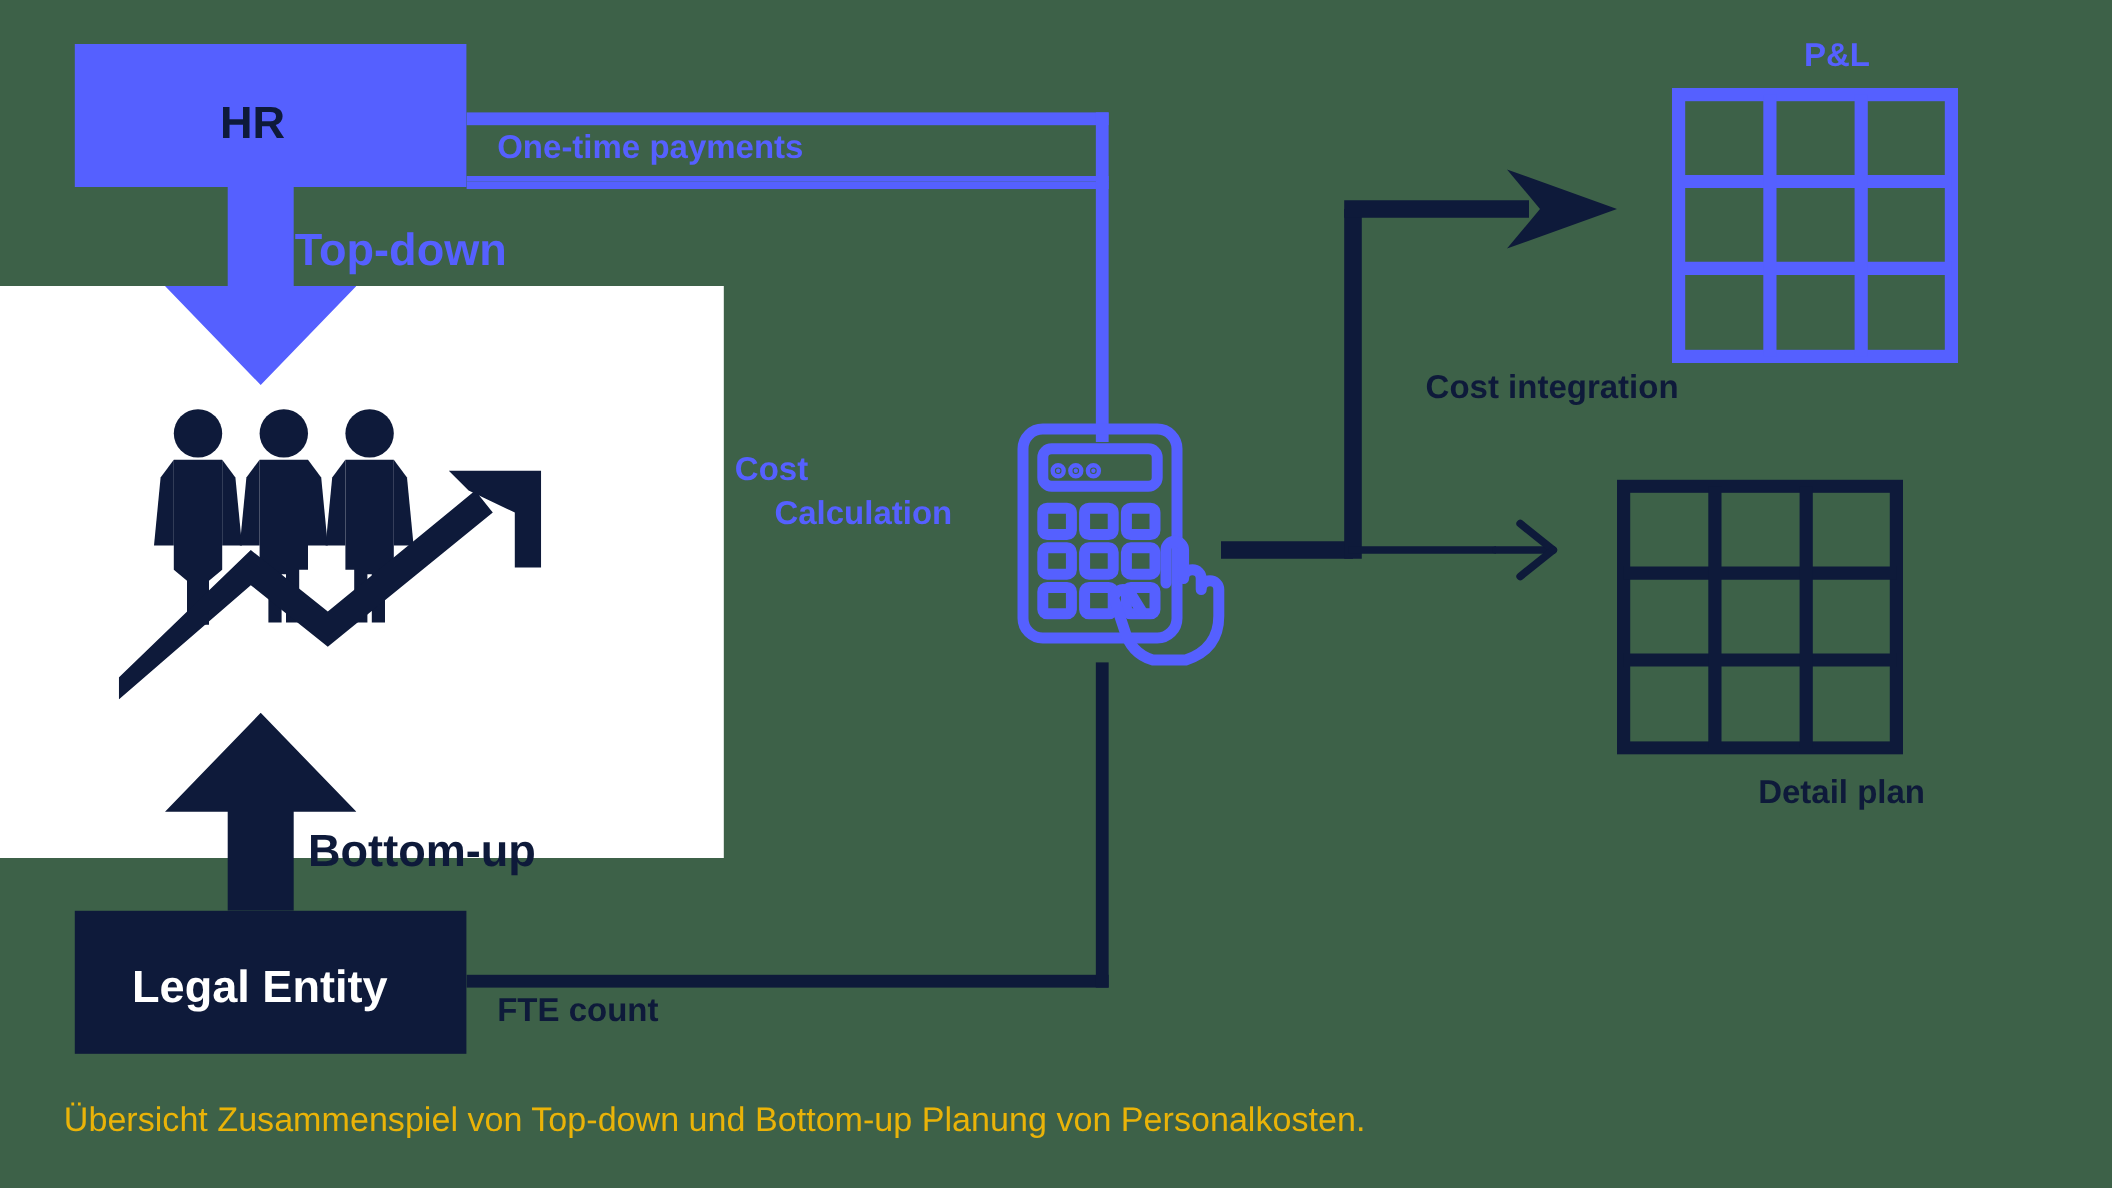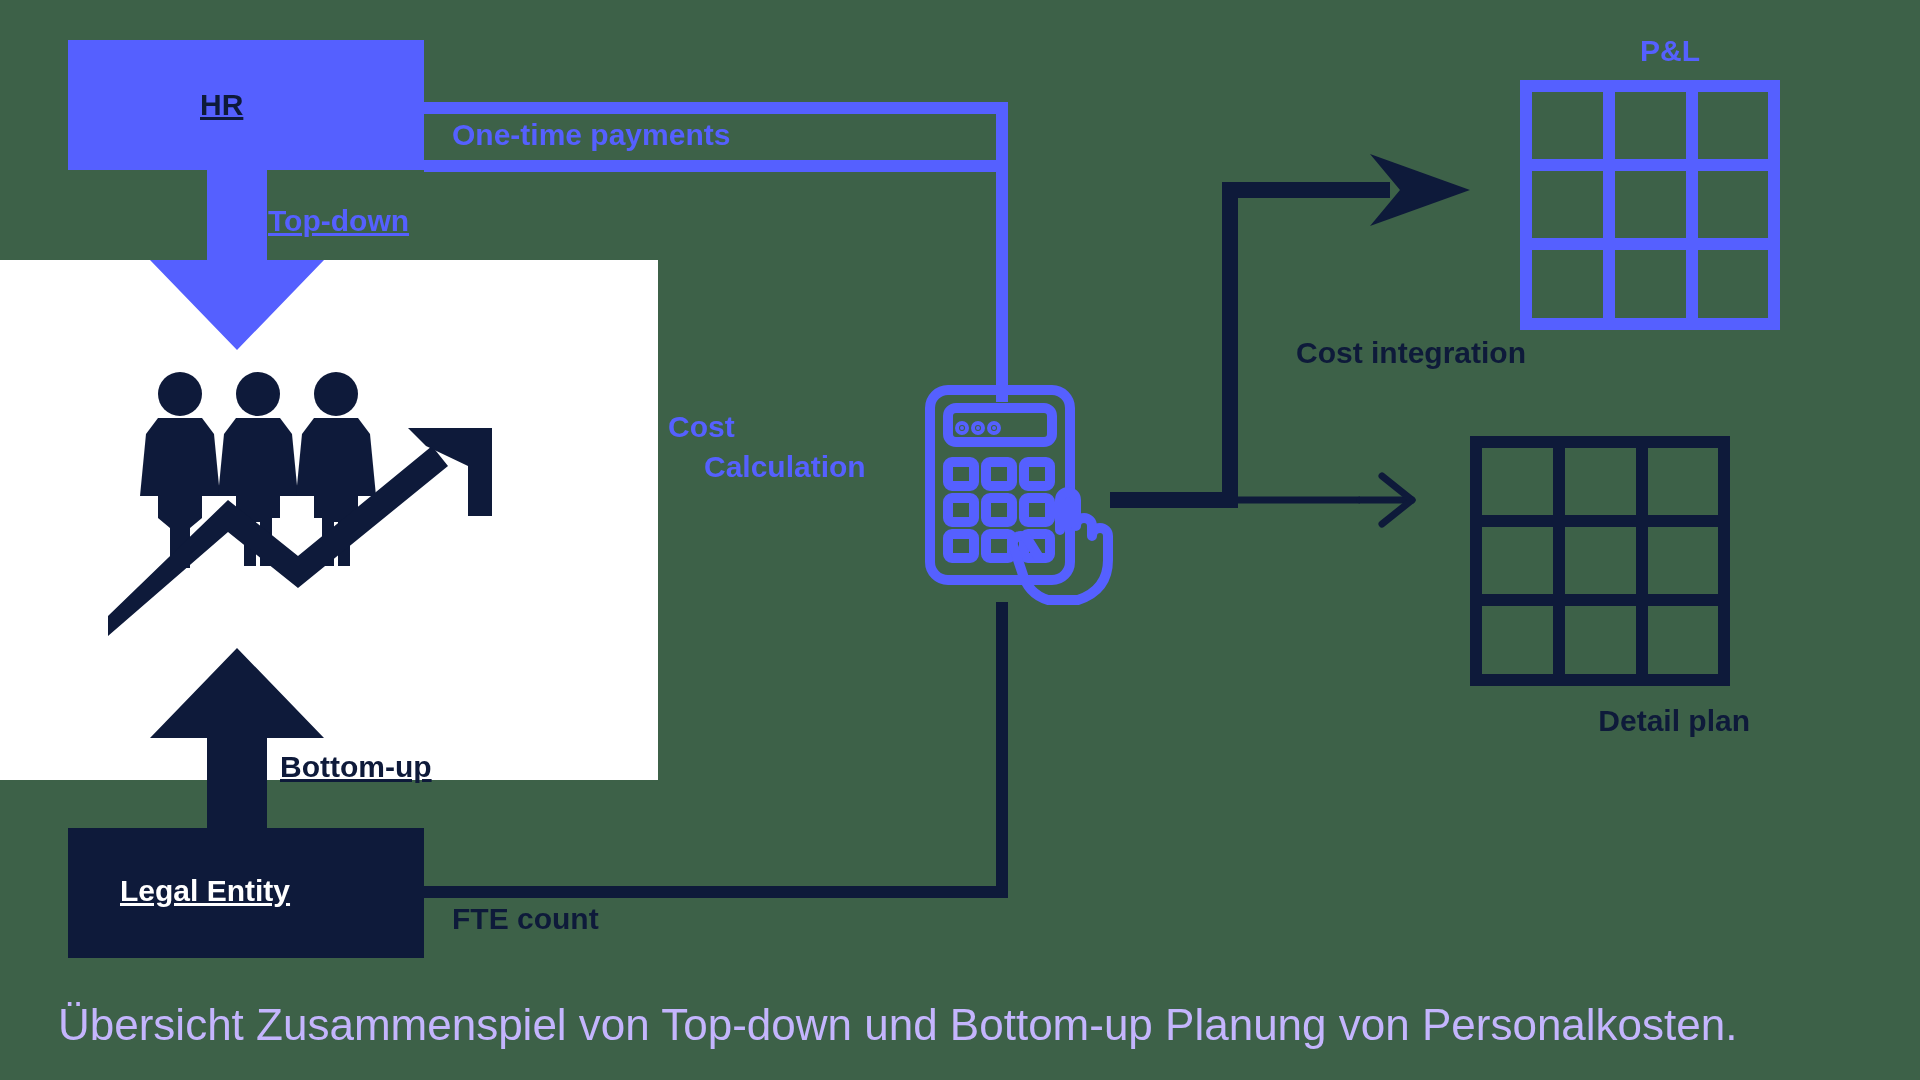--- a/index.html
+++ b/index.html
@@ -6,22 +6,22 @@
   html, body { width: 1920px; height: 1080px; background: #3d6148; font-family: Arial, Helvetica, sans-serif; overflow: hidden; }
   .canvas { position: relative; width: 1920px; height: 1080px; }
   .abs { position: absolute; }
   .bold { font-weight: 700; }
   .white-box { background: #ffffff; }
   .navy { color: #0e1a3a; }
   .indigo { color: #5560ff; }
   .white-txt { color: #ffffff; }
   .hr-box { background: #5560ff; }
   .legal-box { background: #0e1a3a; }
-  .caption { font-size: 44px; color: #c4b5fd; }
-  .lbl { font-size: 30px; text-decoration: underline; }
+  .caption { font-size: 31px; color: #eab308; }
+  .lbl { font-size: 41px; }
   .lbl-sm { font-size: 30px; }
   .center-text { text-align: right; }
   svg.abs-icon { position: absolute; }
 </style>
 </head>
 <body>
 <div class="canvas">
 
 <div class="abs white-box" style="left:0; top:260px; width:658px; height:520px;"></div>
 

